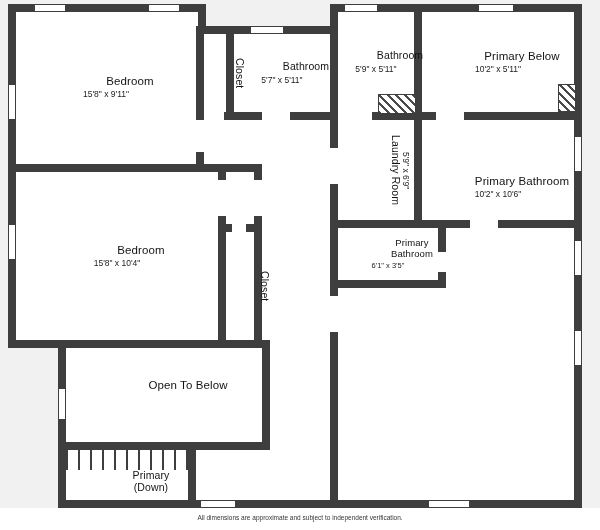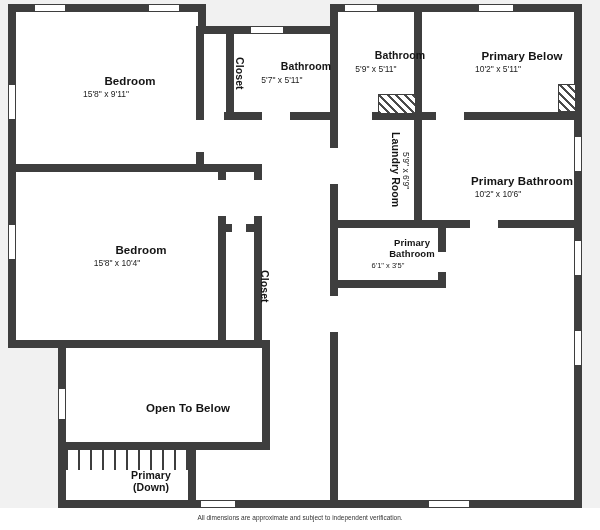--- a/index.html
+++ b/index.html
@@ -11,21 +11,21 @@
   }
   .floor  { position:absolute; background:#ffffff; }
   .bgpatch{ position:absolute; background:#f1f1f1; }
   .wall   { position:absolute; background:#3e3e3e; }
   .window { position:absolute; background:#ffffff; border:1px solid #3e3e3e; box-sizing:border-box; }
   .hatch  { position:absolute; border:1px solid #3e3e3e; box-sizing:border-box;
             background:repeating-linear-gradient(45deg,#4a4a4a 0 2px,#ffffff 2px 6px); }
   .treads { position:absolute; background:repeating-linear-gradient(90deg,#3e3e3e 0 2px,transparent 2px 12px); }
   .label  { position:absolute; display:flex; flex-direction:column; align-items:center; justify-content:center;
             text-align:center; color:#141414; pointer-events:none; }
-  .rname  { font-weight:bold; font-size:11.5px; line-height:1.12; letter-spacing:0.1px;margin-left:48px; }
+  .rname  { font-weight:normal; font-size:11.5px; line-height:1.12; letter-spacing:0.1px;margin-left:48px; }
   .rdims  { font-size:8.5px; margin-top:2px; color:#1c1c1c; }
   .label.small .rname { font-size:10.5px; }
   .label.tiny  .rname { font-size:9.5px; max-width:72px; }
   .label.tiny  .rdims { font-size:7.5px; }
   .label.vertical { writing-mode:vertical-lr; }
   .label.padtop { padding-top:34px; box-sizing:border-box; }
   .footer-strip { position:absolute; left:0; top:508px; width:600px; height:22px; background:#ffffff; }
   .footer { position:absolute; left:0; top:514px; width:600px; text-align:center;
             font-size:6.5px; color:#333333; }
 </style>
@@ -142,21 +142,21 @@
 
   <div class="label vertical small" style="left:226px;top:232px;width:28px;height:108px;">
     <span class="rname">Closet</span>
   </div>
 
   <div class="label tiny" style="left:338px;top:228px;width:100px;height:52px;">
     <span class="rname">Primary Bathroom</span>
     <span class="rdims">6'1" x 3'5"</span>
   </div>
 
-  <div class="label" style="left:66px;top:364px;width:196px;height:89px;">
+  <div class="label" style="left:66px;top:341px;width:196px;height:89px;">
     <span class="rname">Open To Below</span>
   </div>
 
 
   <div class="label small" style="left:66px;top:466px;width:122px;height:32px;">
     <span class="rname">Primary (Down)</span>
   </div>
 
   <div class="footer-strip"></div>
   <div class="footer">All dimensions are approximate and subject to independent verification.</div>

